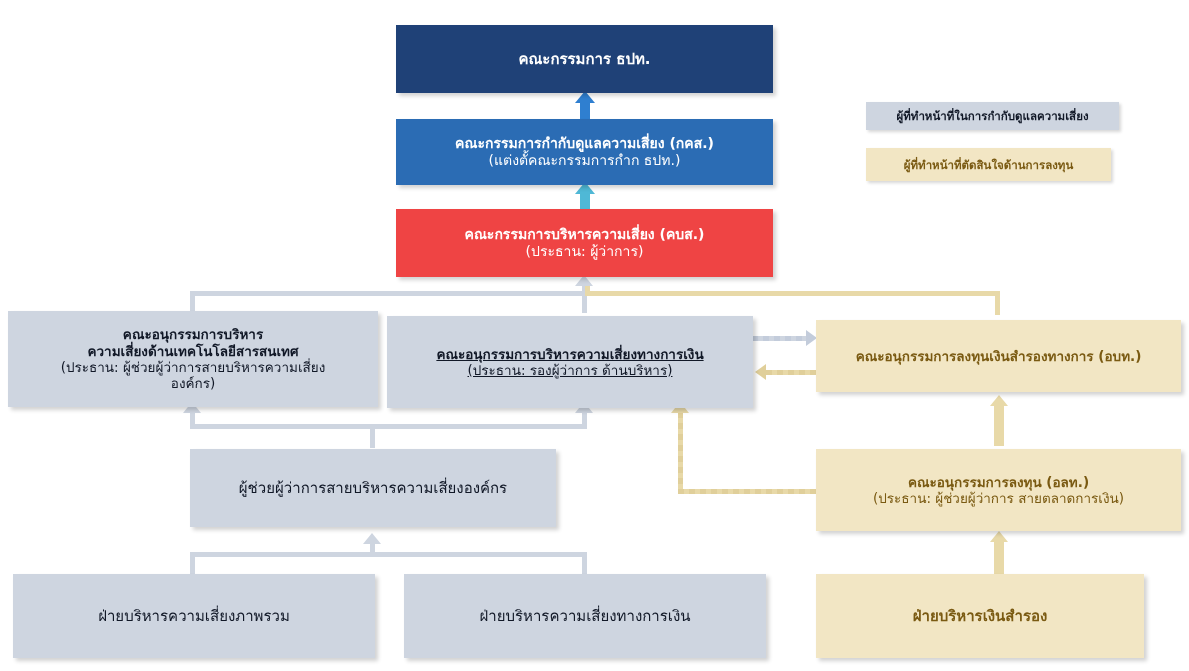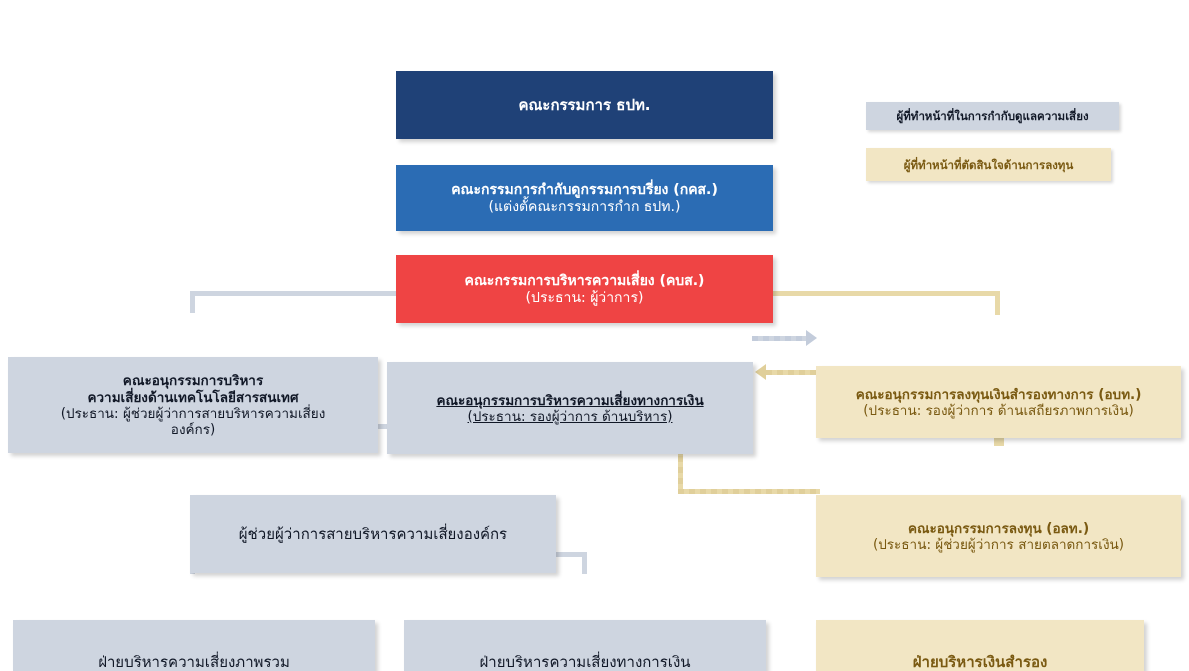--- a/index.html
+++ b/index.html
@@ -10,21 +10,20 @@
   }
   #chart{position:absolute;left:0;top:0;width:1189px;height:671px;}
 
   .box{
     position:absolute;box-sizing:border-box;
     display:flex;flex-direction:column;align-items:center;justify-content:center;
     text-align:center;line-height:1.22;
     box-shadow:3px 3px 4px rgba(0,0,0,0.18);
     padding:16px 8px;
     z-index:5;
-    margin-top:46px;
   }
   .box .l1{display:block;}
   .box .l2{display:block;}
 
   
   .navy   {background:#1f4177;color:#ffffff;}
   .blue   {background:#2b6cb4;color:#ffffff;}
   .teal   {background:#ef4444;color:#ffffff;}
   .grey   {background:#ced5e0;color:#111827;}
   .cream  {background:#f2e6c4;color:#7a5a12;}
@@ -128,21 +127,21 @@
 
   <div class="dot h c" style="left:678px;top:489px;width:142px;"></div>
   <div class="dot v c" style="left:678px;top:412px;height:80px;"></div>
   <div class="arrow up c" style="left:671px;top:402px;"></div>
 
   <div class="box navy b1" style="left:396px;top:25px;width:377px;height:68px;font-size:15px;">
     <span class="l1">คณะกรรมการ ธปท.</span>
   </div>
 
   <div class="box blue b2" style="left:396px;top:119px;width:377px;height:66px;font-size:14px;">
-    <span class="l1">คณะกรรมการกำกับดูกรรมการบรี่ยง (กคส.)</span>
+    <span class="l1">คณะกรรมการกำกับดูแลความเสี่ยง (กคส.)</span>
     <span class="l2">(แต่งตั้คณะกรรมการกำก ธปท.)</span>
   </div>
 
   <div class="box teal b3" style="left:396px;top:209px;width:377px;height:68px;font-size:14px;">
     <span class="l1">คณะกรรมการบริหารความเสี่ยง (คบส.)</span>
     <span class="l2">(ประธาน: ผู้ว่าการ)</span>
   </div>
 
   <div class="box grey" style="left:8px;top:311px;width:370px;height:96px;font-size:13.5px;">
     <span class="l1">คณะอนุกรรมการบริหาร</span>
@@ -151,21 +150,20 @@
     <span class="l2">องค์กร)</span>
   </div>
 
   <div class="box grey" style="left:387px;top:316px;width:366px;height:92px;font-size:13.5px;text-decoration:underline;">
     <span class="l1">คณะอนุกรรมการบริหารความเสี่ยงทางการเงิน</span>
     <span class="l2">(ประธาน: รองผู้ว่าการ ด้านบริหาร)</span>
   </div>
 
   <div class="box cream" style="left:816px;top:320px;width:365px;height:72px;font-size:13.5px;">
     <span class="l1">คณะอนุกรรมการลงทุนเงินสำรองทางการ (อบท.)</span>
-    <span class="l2">(ประธาน: รองผู้ว่าการ ด้านเสถียรภาพการเงิน)</span>
   </div>
 
   <div class="box grey" style="left:190px;top:449px;width:366px;height:78px;font-size:15px;">
     <span class="l2">ผู้ช่วยผู้ว่าการสายบริหารความเสี่ยงองค์กร</span>
   </div>
 
   <div class="box cream" style="left:816px;top:449px;width:365px;height:82px;font-size:13.5px;">
     <span class="l1">คณะอนุกรรมการลงทุน (อลท.)</span>
     <span class="l2">(ประธาน: ผู้ช่วยผู้ว่าการ สายตลาดการเงิน)</span>
   </div>

